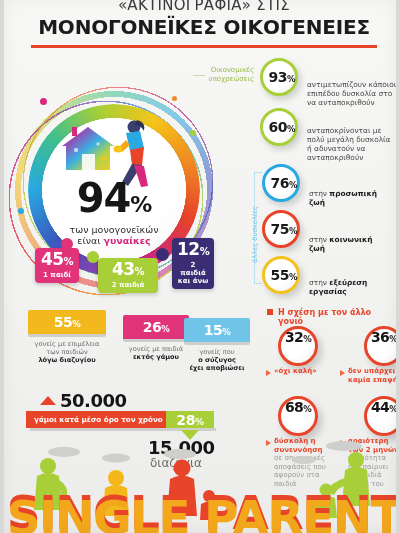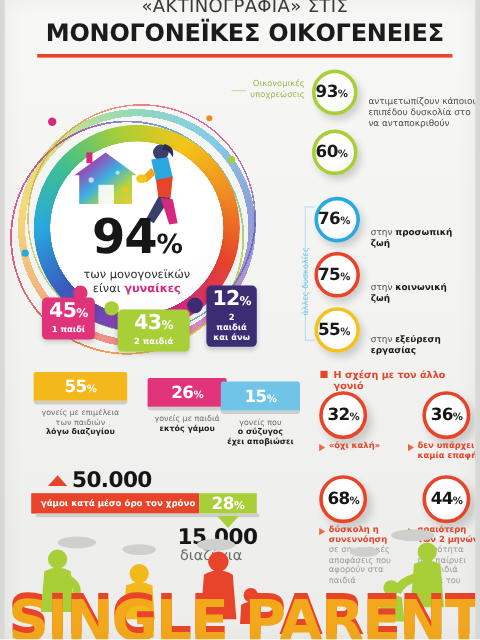--- a/index.html
+++ b/index.html
@@ -90,21 +90,21 @@
   .pill {
     position:absolute; border-radius:4px; color:#fff; text-align:center;
     box-shadow:0 2px 4px rgba(0,0,0,.18); padding:3px 5px 4px;
   }
   .pill .num { font-size:17px; font-weight:bold; line-height:16px; letter-spacing:-.5px; }
   .pill .num i { font-size:10px; font-style:normal; font-weight:bold; }
   .pill .cap { font-size:7px; font-weight:bold; line-height:8px; margin-top:1px; }
 
   
   .scircle { position:absolute; width:38px; height:38px; border-radius:50%;
-    display:flex; align-items:center; justify-content:flex-start;
+    display:flex; align-items:center; justify-content:flex-end;
     background:radial-gradient(circle at 36% 30%,#ffffff 55%,#efefef 100%);
     box-shadow:3px 4px 6px rgba(0,0,0,.16);
   }
   .scircle .v { font-size:14px; font-weight:bold; color:#1a1a1a; letter-spacing:-.5px; }
   .scircle .v i { font-size:8.5px; font-style:normal; }
   .stxt { position:absolute; font-size:7.4px; line-height:9px; color:#4a4a4a;margin-top:18px; }
   .stxt b { color:#1a1a1a; font-weight:bold; }
   .glabel { position:absolute; font-size:7px; color:#9aba4a; line-height:8.5px; text-align:right; }
 
   .vlabel {
@@ -120,22 +120,23 @@
   .mbar .n i { font-size:8.5px; font-style:normal; }
   .mshadow { height:3px; background:#cdcdcb; border-radius:0 0 2px 2px; }
   .mcap { font-size:6.6px; line-height:8px; color:#6e6e6e; margin-top:3px; }
   .mcap b { color:#1c1c1c; font-weight:bold; }
 
   
   .sect-h { position:absolute; font-size:8px; font-weight:bold; color:#e8442a; }
   .sect-sq { position:absolute; width:6px; height:6px; background:#e8442a; }
   .rcircle { position:absolute; width:40px; height:40px; border-radius:50%;
     background:radial-gradient(circle at 36% 30%,#ffffff 55%,#ededed 100%);
-    border:3.5px solid #e8442a; display:flex; align-items:center; justify-content:center;
+    border:3.5px solid #e8442a; display:flex; justify-content:center;
     box-shadow:4px 5px 7px rgba(0,0,0,.17);
+    margin-left:12px;
   }
   .rcircle .v { font-size:14px; font-weight:bold; color:#151515; letter-spacing:-.6px; }
   .rcircle .v i { font-size:8.5px; font-style:normal; }
   .rtxt { position:absolute; font-size:7px; line-height:8.6px; color:#9b9b9b; width:62px; }
   .rtxt b { color:#e8442a; font-weight:bold; }
   .tri { position:absolute; width:0; height:0;
     border-left:5px solid #f0663f; border-top:3.5px solid transparent; border-bottom:3.5px solid transparent; }
 
   
   .mar-num { position:absolute; font-size:18px; font-weight:bold; color:#151515; letter-spacing:-.5px; }
@@ -254,20 +255,26 @@
     <div class="v"><span>93</span><i>%</i></div>
   </div>
   <div class="stxt" style="left:303px;top:62px;width:92px;">
     <span>αντιμετωπίζουν κάποιου</span><br>
     <span>επιπέδου δυσκολία στο</span><br>
     <span>να ανταποκριθούν</span>
   </div>
 
   <div class="scircle" style="left:256px;top:108px;border:3.5px solid #a8cf38;">
     <div class="v"><span>60</span><i>%</i></div>
+  </div>
+  <div class="stxt" style="left:303px;top:108px;width:92px;">
+    <span>ανταποκρίνονται με</span><br>
+    <span>πολύ μεγάλη δυσκολία</span><br>
+    <span>ή αδυνατούν να</span><br>
+    <span>ανταποκριθούν</span>
   </div>
 
   <div class="bracket" style="left:250px;top:172px;width:8px;height:112px;"></div>
   <div class="vlabel" style="left:247px;top:263px;">άλλες δυσκολίες</div>
 
   <div class="scircle" style="left:258px;top:164px;border:3.5px solid #29a9e0;">
     <div class="v"><span>76</span><i>%</i></div>
   </div>
   <div class="stxt" style="left:305px;top:171px;width:92px;">
     <span>στην </span><b>προσωπική</b><br>

